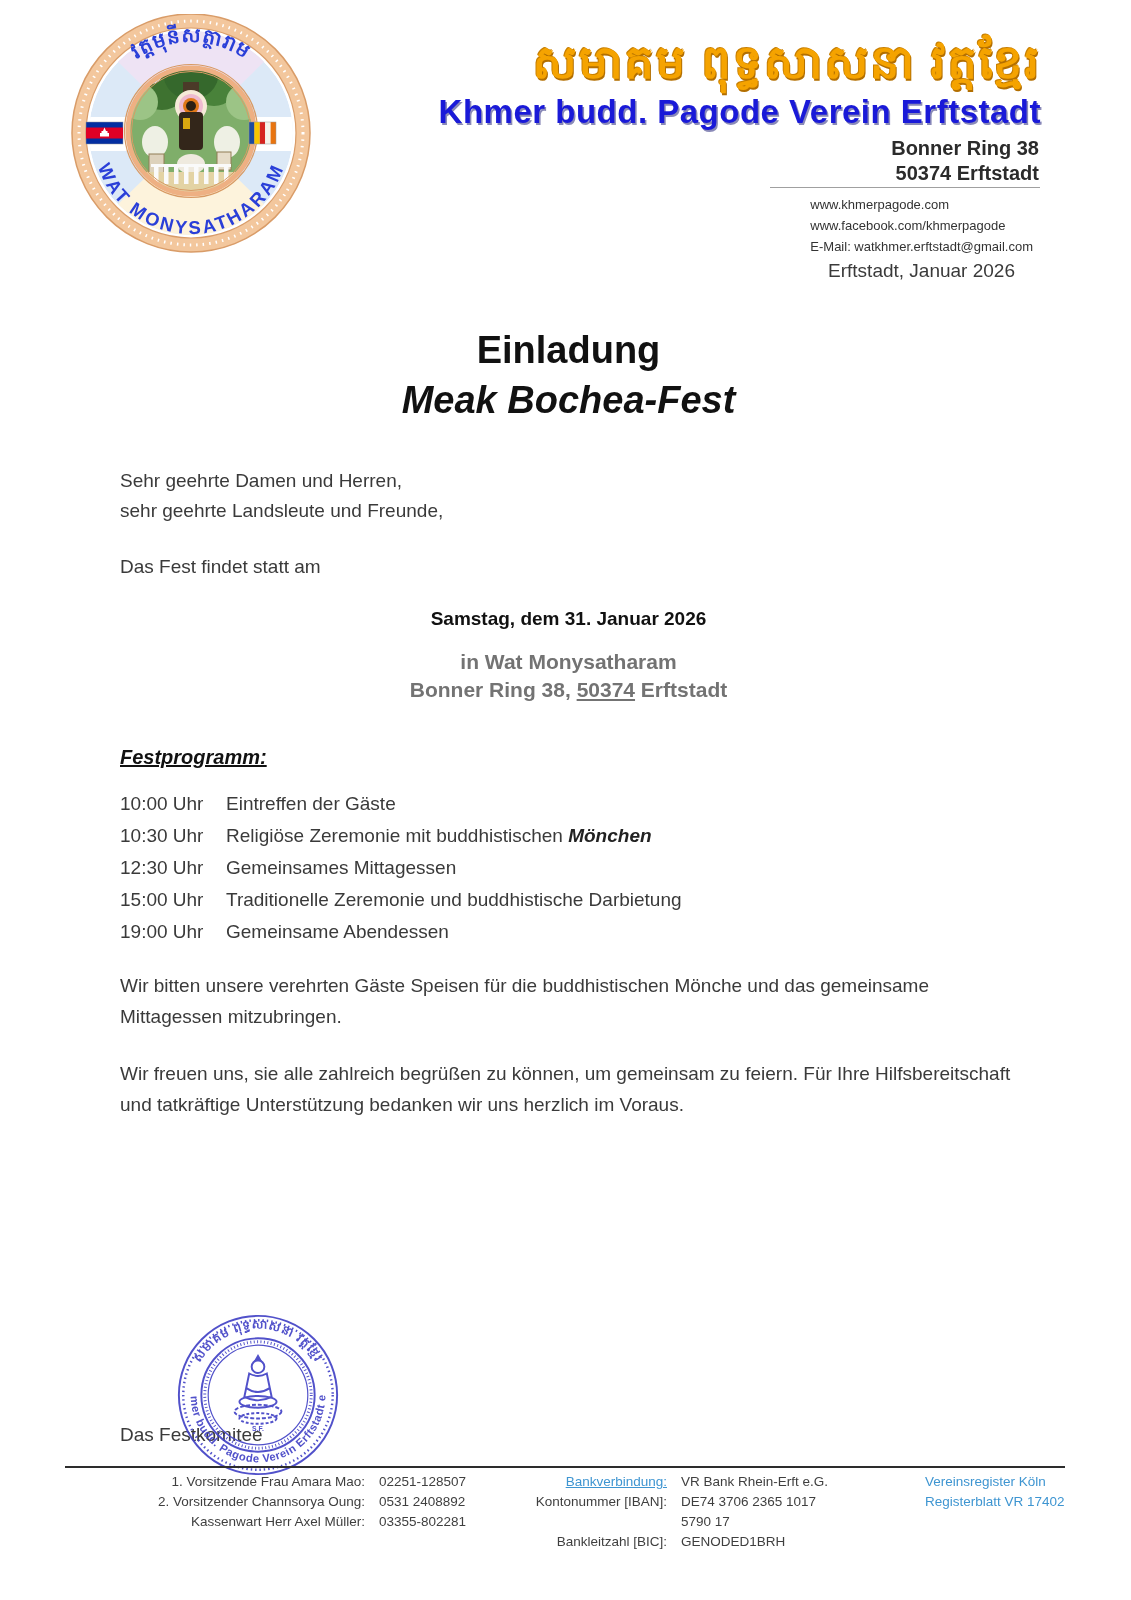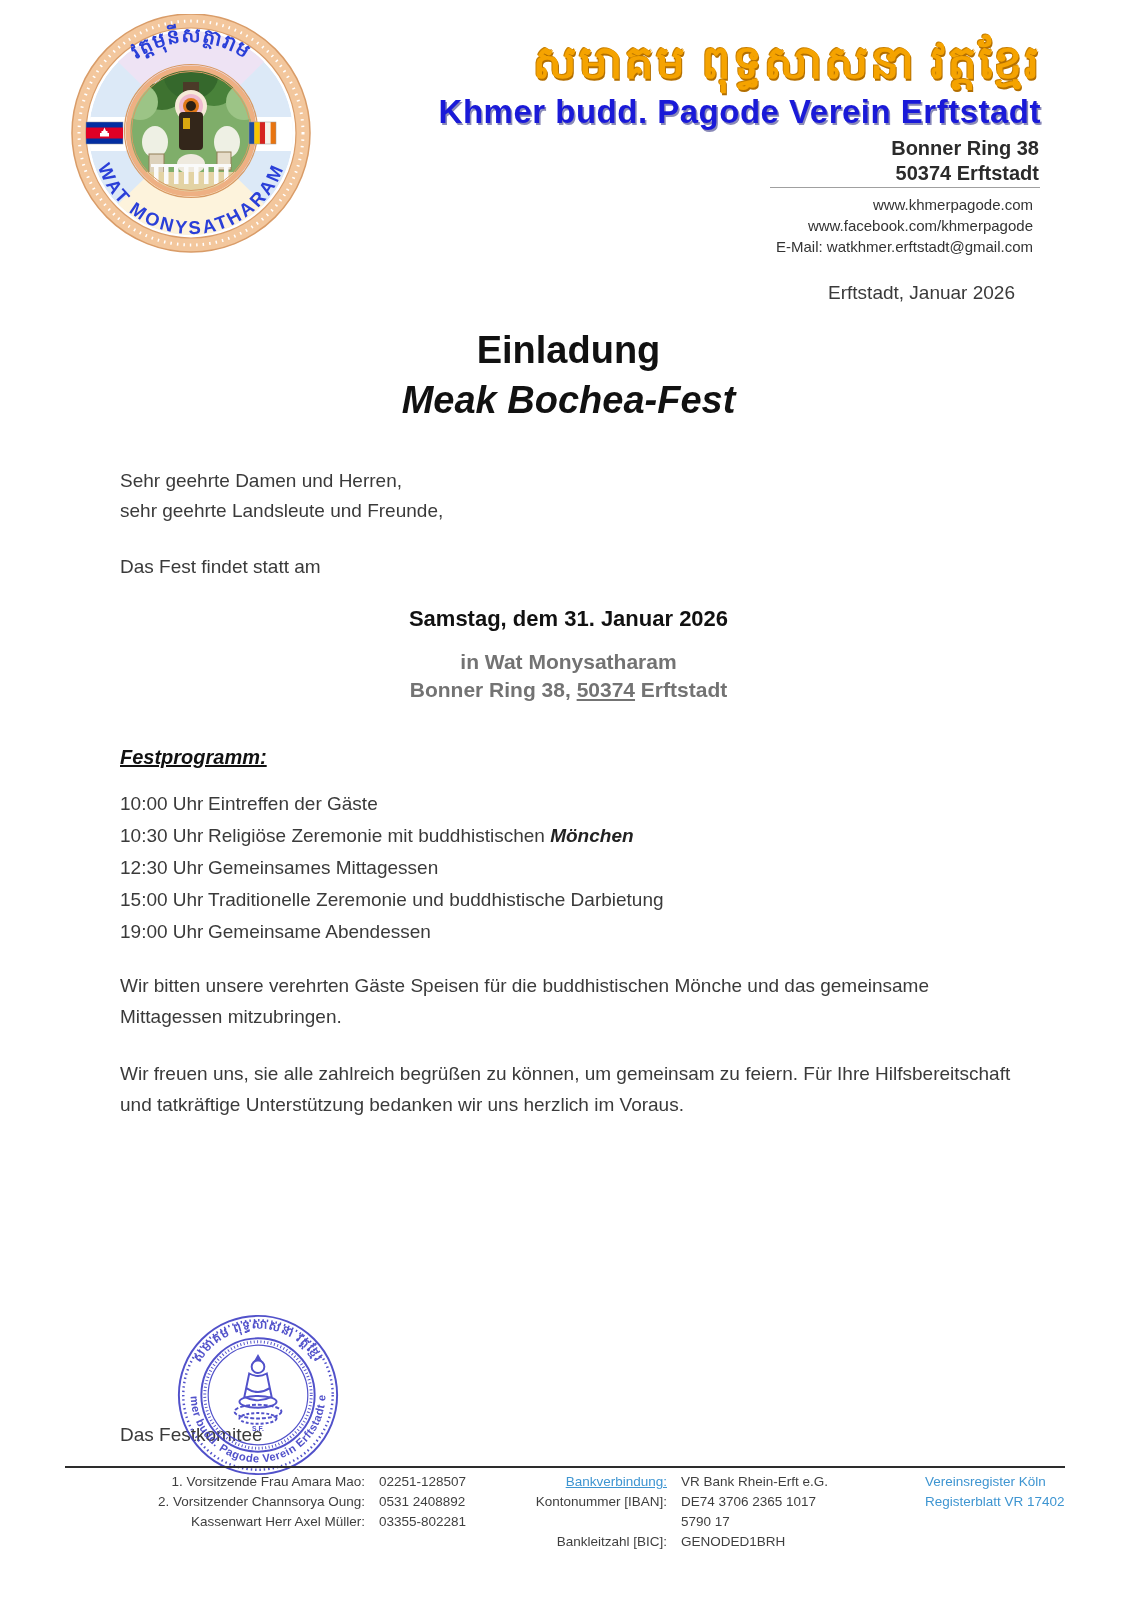--- a/index.html
+++ b/index.html
@@ -20,46 +20,46 @@
     position:absolute; top:92px; right:90px; width:700px;
     text-align:right; font-size:33px; font-weight:bold; letter-spacing:0.5px;
     color:#1a1ad8; text-shadow:1.5px 1.5px 0 #8a8ab8; line-height:40px; white-space:nowrap;
   }
   .hdr-addr {
     position:absolute; top:136px; right:92px; text-align:right;
     font-size:20px; font-weight:bold; color:#2b2b2b; line-height:25px;
   }
   .hdr-rule { position:absolute; top:187px; left:770px; width:270px; height:1px; background:#a0a0a0; }
   .hdr-links {
-    position:absolute; top:194px; right:98px; text-align:right;
-    font-size:15px; color:#333; line-height:21px;
+    position:absolute; top:194px; right:98px; text-align:left;
+    font-size:13px; color:#333; line-height:21px;
   }
   .dateline {
-    position:absolute; top:282px; right:116px;
+    position:absolute; top:260px; right:116px;
     font-size:19px; color:#3a3a3a;
   }
   
   .content { position:absolute; left:120px; top:330px; width:897px; }
   .title-1 { margin:0 0 10px 0; text-align:center; font-size:38px; line-height:40px; font-weight:bold; color:#111; }
   .title-2 { margin:0 0 46px 0; text-align:center; font-size:38px; line-height:40px; font-weight:bold; font-style:italic; color:#111; }
   .para { margin:0 0 26px 0; font-size:19px; line-height:30px; }
   .para.intro { margin-bottom:24px; }
   .para.quote { font-style:italic; margin-bottom:12px; }
   .para.leadin { margin-bottom:24px; }
   .bi { font-weight:bold; font-style:italic; color:#222; }
-  .event-date { margin:0 0 16px 0; text-align:center; font-size:22px; line-height:26px; font-weight:bold; color:#111; }
+  .event-date { margin:0 0 16px 0; text-align:center; font-size:19px; line-height:26px; font-weight:bold; color:#111; }
   .event-loc  { margin:0 0 40px 0; text-align:center; font-size:21px; line-height:28px; font-weight:bold; color:#737373; }
   .event-loc .u { text-decoration:underline; }
   .prog-head {
     margin:0 0 18px 0; font-size:20px; line-height:26px;
     font-weight:bold; font-style:italic; text-decoration:underline; color:#111;
   }
   .prog-row { display:flex; font-size:19px; line-height:32px; }
   .prog-time { width:88px; flex:none; }
-  .prog-act  { }
+  .prog-act  { margin-left:18px; }
   .prog-list { margin-bottom:22px; }
   .para.request { margin-bottom:26px; line-height:31px; }
   .para.closing { margin-bottom:8px; line-height:31px; }
   .signature { position:absolute; left:120px; top:1424px; font-size:19px; color:#3a3a3a; }
   .stamp-wrap { position:absolute; left:174px; top:1311px; width:168px; height:168px; opacity:0.92; }
   
   .foot-rule { position:absolute; left:65px; top:1466px; width:1000px; height:2px; background:#2d2d2d; }
   .footer { position:absolute; left:0; top:1472px; width:1131px; font-size:13.5px; line-height:20px; color:#3f3f3f; }
   .f-blue { color:#3e95d1; }
   .f-head { text-decoration:underline; font-weight:normal; }

